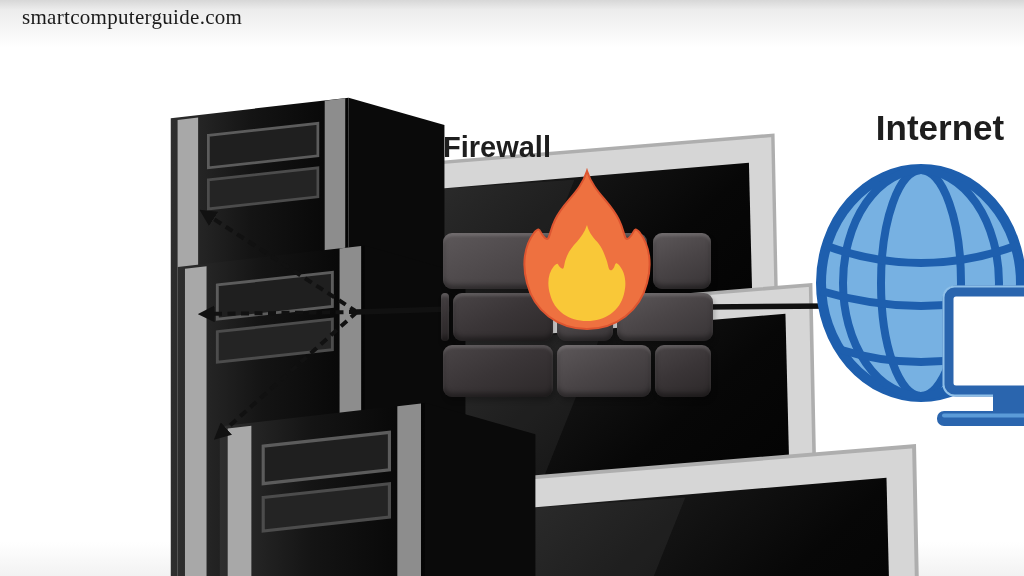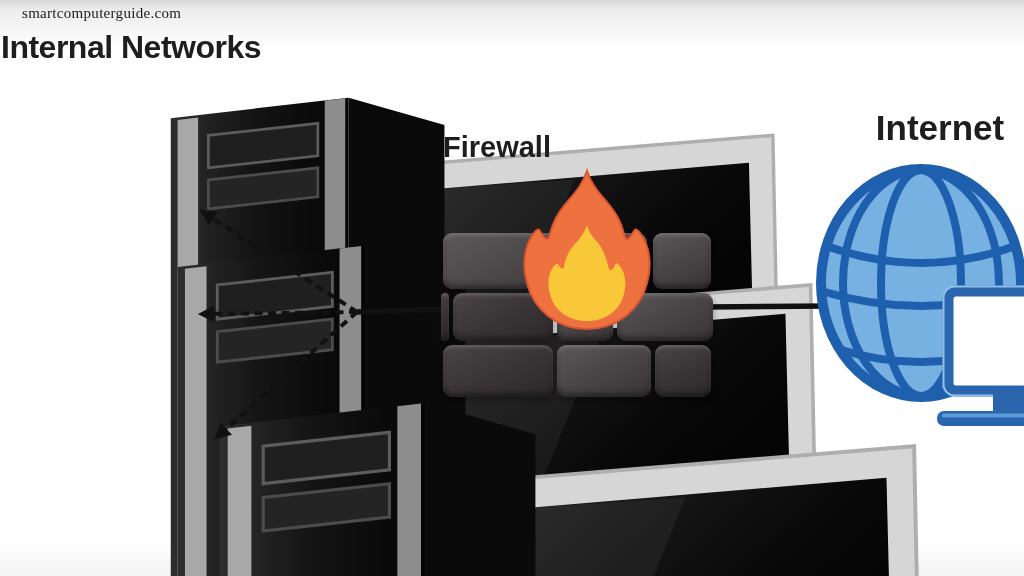--- a/index.html
+++ b/index.html
@@ -12,21 +12,21 @@
     position:absolute;left:0;top:0;width:100%;height:48px;z-index:0;
     background:linear-gradient(180deg,#d7d7d7 0%,#ececec 20%,#ffffff 100%);
   }
   .bottom-shade{
     position:absolute;left:0;bottom:0;width:100%;height:34px;z-index:0;
     background:linear-gradient(0deg,#f2f2f2 0%,#ffffff 100%);
   }
   .watermark{
     position:absolute;left:22px;top:5px;z-index:5;
     font-family:"Liberation Serif","DejaVu Serif",serif;
-    font-size:15px;color:#1a1a1a;letter-spacing:.3px;
+    font-size:21px;color:#1a1a1a;letter-spacing:.3px;
   }
   .h-internal{
     position:absolute;left:1px;top:29px;z-index:5;
     font-size:32px;font-weight:700;color:#1e1e1e;letter-spacing:-.5px;
   }
   .h-firewall{
     position:absolute;left:443px;top:131px;width:270px;z-index:5;
     font-size:29px;font-weight:700;color:#1e1e1e;
   }
   .h-internet{
@@ -178,16 +178,15 @@
     <g>
       <rect x="138" y="128" width="124" height="100" rx="8" fill="#ffffff" stroke="#2a65ae" stroke-width="11"></rect>
       <rect x="133.5" y="123.5" width="133" height="109" rx="11" fill="none" stroke="#8fc0e8" stroke-width="2"></rect>
       <rect x="183" y="228" width="32" height="20" fill="#2a65ae"></rect>
       <rect x="127" y="248" width="142" height="15" rx="7" fill="#2a65ae"></rect>
       <rect x="132" y="250.5" width="132" height="4" rx="2" fill="#5b9bd8"></rect>
     </g>
   </svg>
 
   <div class="watermark label">smartcomputerguide.com</div>
-  <div class="h-internal label">Internal Networks</div>
   <div class="h-firewall label">Firewall</div>
   <div class="h-internet label">Internet</div>
 </div>
 
 </body></html>

